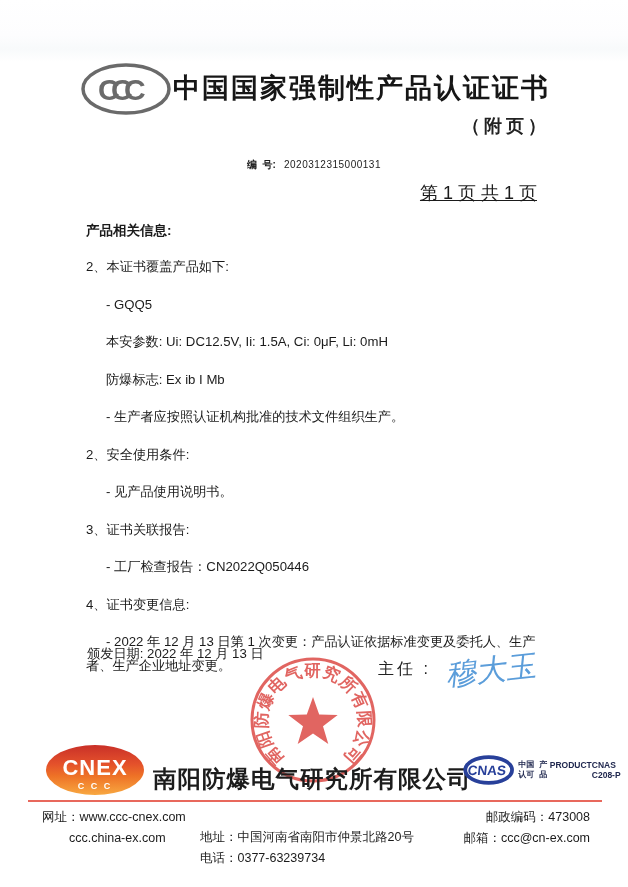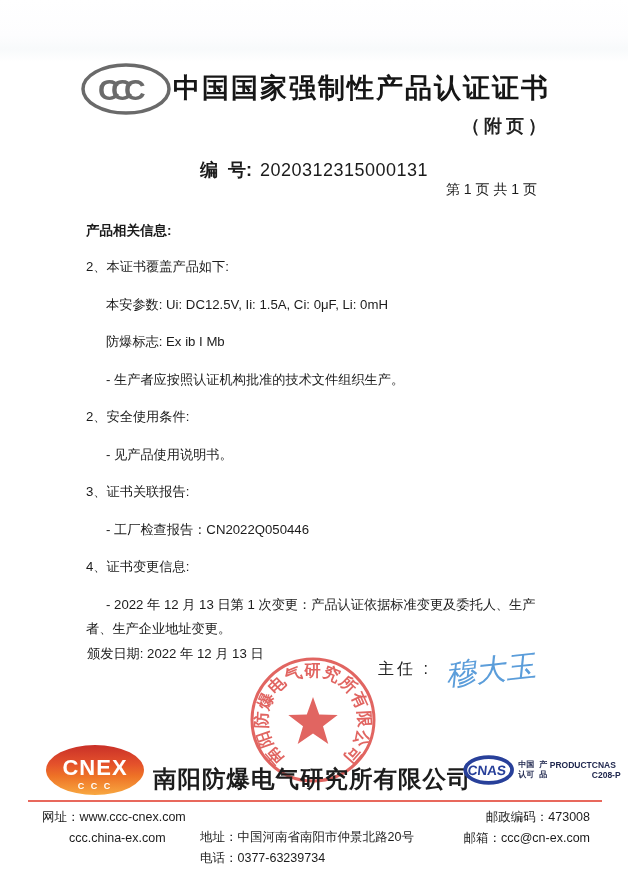--- a/index.html
+++ b/index.html
@@ -14,24 +14,24 @@
     margin:0 auto;
     background:linear-gradient(180deg,#ffffff 0%,#fdfdfe 4%,#f8fafb 5.5%,#ffffff 7%,#ffffff 100%);
     overflow:hidden;
   }
 
   
   .ccc-logo { position:absolute; left:78px; top:62px; }
   .title-block { position:absolute; left:150px; top:70px; width:400px; text-align:right; }
   .doc-title { font-size:27px; font-weight:bold; letter-spacing:2px; color:#161616; }
   .doc-subtitle { font-size:18px; font-weight:bold; letter-spacing:4px; margin-top:8px; color:#222; }
-  .serial-line { position:absolute; left:0; top:158px; width:100%; text-align:center; font-size:18px; }
+  .serial-line { position:absolute; left:0; top:158px; width:100%; text-align:center; font-size:10px; }
   .serial-label { font-weight:bold; margin-right:8px; }
   .serial-value { letter-spacing:0.5px; }
-  .page-indicator { position:absolute; top:181px; right:91px; font-size:14px; }
+  .page-indicator { position:absolute; top:181px; right:91px; font-size:18px;text-decoration:underline; }
 
   
   .body-block { position:absolute; left:86px; top:222px; width:458px; }
   .section-title { font-size:13.5px; font-weight:bold; margin-bottom:15px; }
   .para { font-size:13.2px; line-height:24px; margin-bottom:13.5px; }
   .para.ind { margin-left:20px; }
   .para.hang { margin-left:0; text-indent:20px; }
 
   
   .issue-date { position:absolute; left:87px; top:645px; font-size:13.2px; }
@@ -82,20 +82,21 @@
   <div class="serial-line">
     <span class="serial-label">编&nbsp;&nbsp;号:</span><span class="serial-value">2020312315000131</span>
   </div>
 
   <div class="page-indicator">第 1 页 共 1 页</div>
 
   <div class="body-block">
     <div class="section-title">产品相关信息:</div>
     <div>
         <p class="para">2、本证书覆盖产品如下:</p>
+        <p class="para ind">- GQQ5</p>
         <p class="para ind">本安参数: Ui: DC12.5V, Ii: 1.5A, Ci: 0μF, Li: 0mH</p>
         <p class="para ind">防爆标志: Ex ib I Mb</p>
         <p class="para ind">- 生产者应按照认证机构批准的技术文件组织生产。</p>
         <p class="para">2、安全使用条件:</p>
         <p class="para ind">- 见产品使用说明书。</p>
         <p class="para">3、证书关联报告:</p>
         <p class="para ind">- 工厂检查报告：CN2022Q050446</p>
         <p class="para">4、证书变更信息:</p>
         <p class="para hang">- 2022 年 12 月 13 日第 1 次变更：产品认证依据标准变更及委托人、生产者、生产企业地址变更。</p>
       </div>

